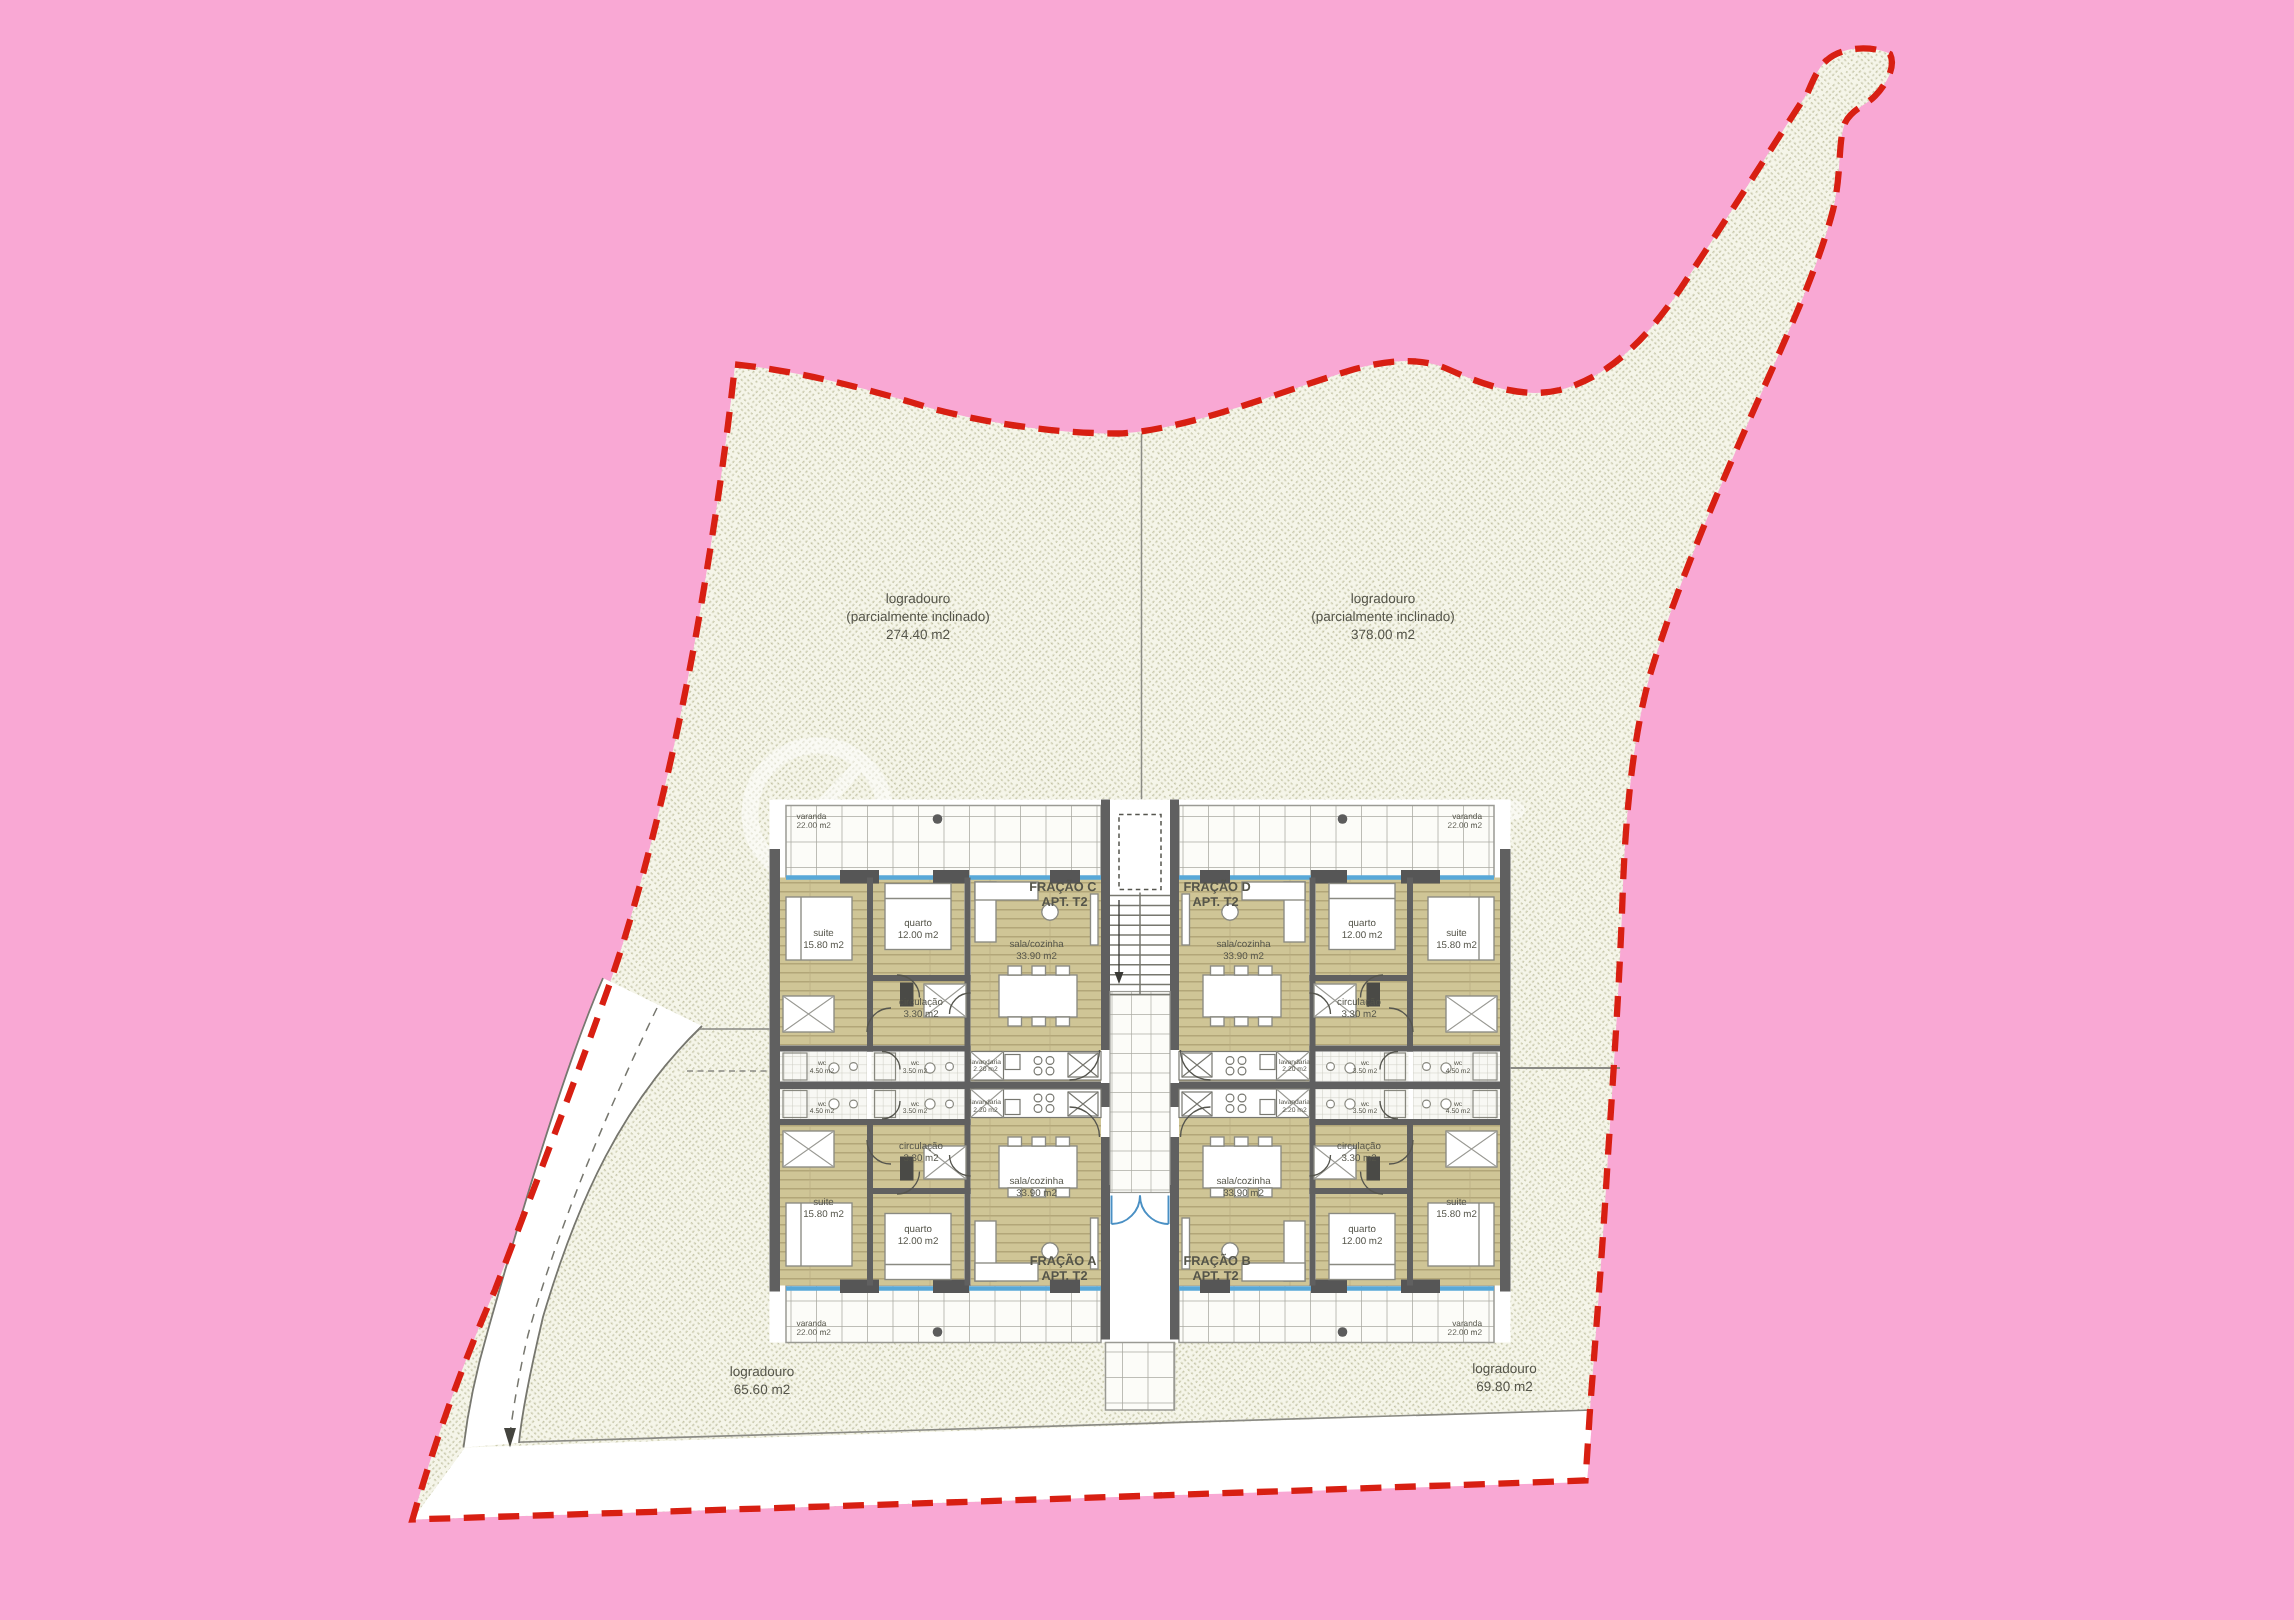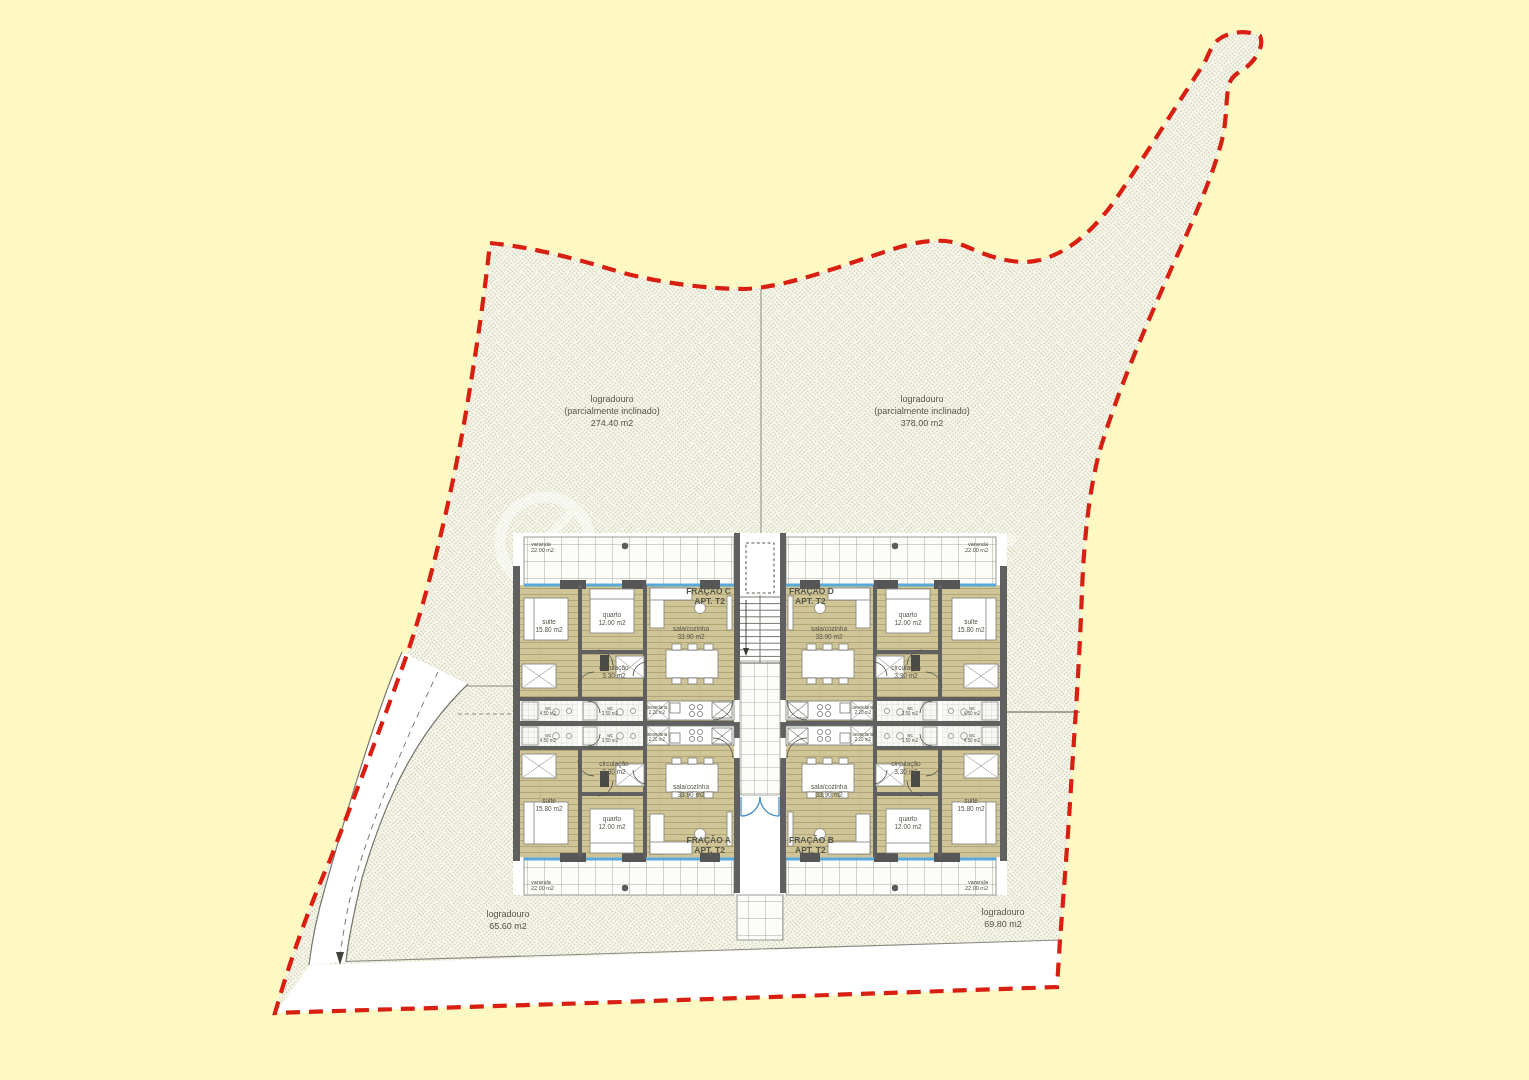--- a/index.html
+++ b/index.html
@@ -1,16 +1,16 @@
 <!DOCTYPE html>
 <html><head>
 <meta charset="utf-8">
 <style>
   html,body{margin:0;padding:0;background:#ffffff;}
-  .page{position:relative;width:1529px;height:1080px;background:#fef9c3;overflow:hidden;
+  .page{position:relative;width:1529px;height:1080px;background:#f9a8d4;overflow:hidden;
         font-family:"Liberation Sans",sans-serif;}
   svg text{font-family:"Liberation Sans",sans-serif;fill:#55554a;}
   .site-label{font-size:9px;fill:#6e6e5e;}
   .unit-label{font-size:8.5px;font-weight:bold;fill:#3c3c30;}
   .room-label{font-size:6.5px;fill:#46463a;}
   .tiny-label{font-size:5.5px;fill:#55554a;}
   .micro-label{font-size:4.5px;fill:#66665a;}
 </style>
 </head>
 <body>

